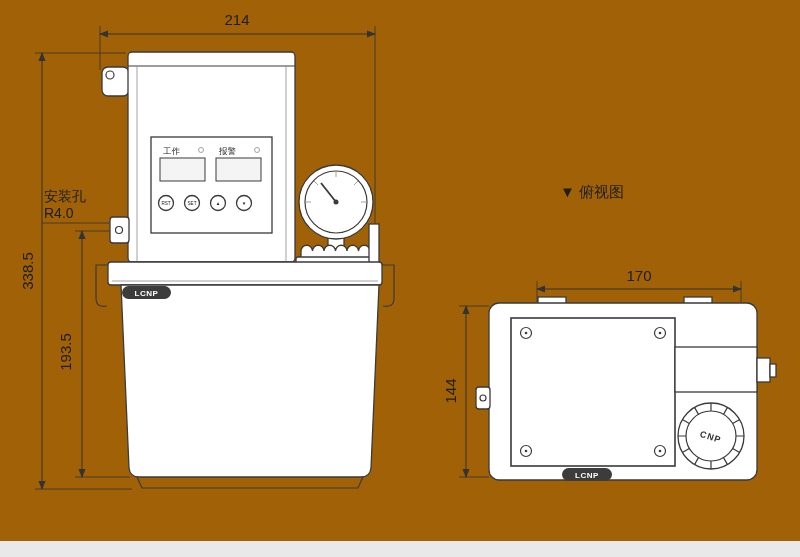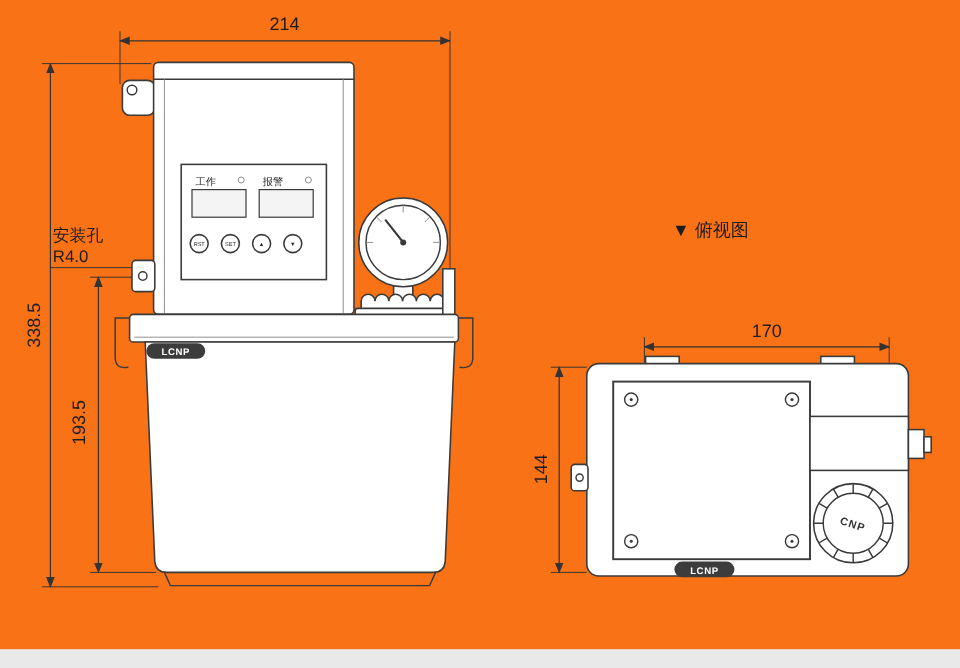--- a/index.html
+++ b/index.html
@@ -1,20 +1,20 @@
 <!DOCTYPE html>
 <html><head>
 <meta charset="utf-8">
 <style>
   html, body { margin: 0; padding: 0; background: #ffffff; }
   .canvas {
     position: relative;
     width: 800px;
     height: 557px;
-    background: #f97316;
+    background: #a16207;
     font-family: "Liberation Sans", sans-serif;
     overflow: hidden;
   }
   svg { display: block; }
   svg text { font-family: "Liberation Sans", sans-serif; }
   .outline   { fill: #ffffff; stroke: #3a3a3a; stroke-width: 1.3; }
   .outline2  { fill: #ffffff; stroke: #3a3a3a; stroke-width: 1.6; }
   .line      { fill: none; stroke: #3a3a3a; stroke-width: 1.2; }
   .thin      { fill: none; stroke: #8a8a8a; stroke-width: 0.8; }
   .dim       { stroke: #333333; stroke-width: 1; fill: none; }

